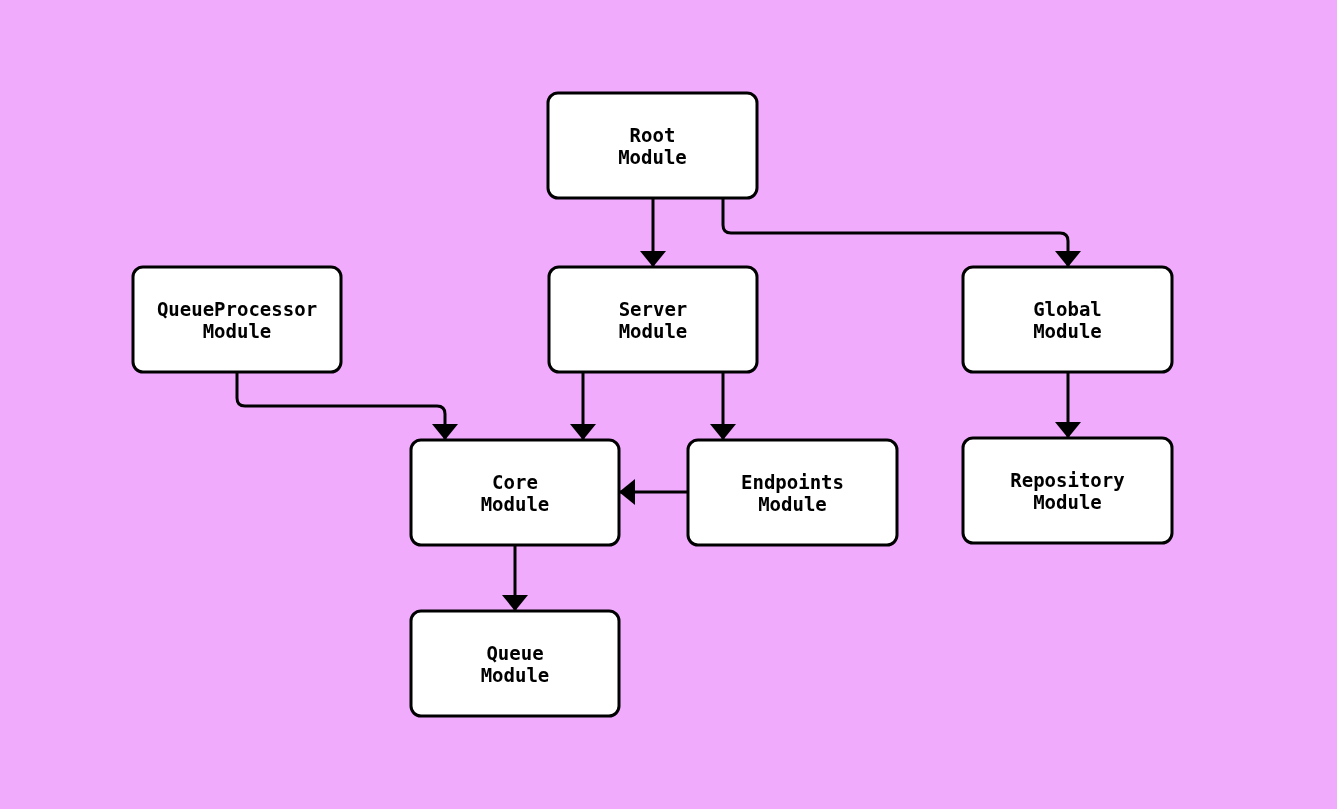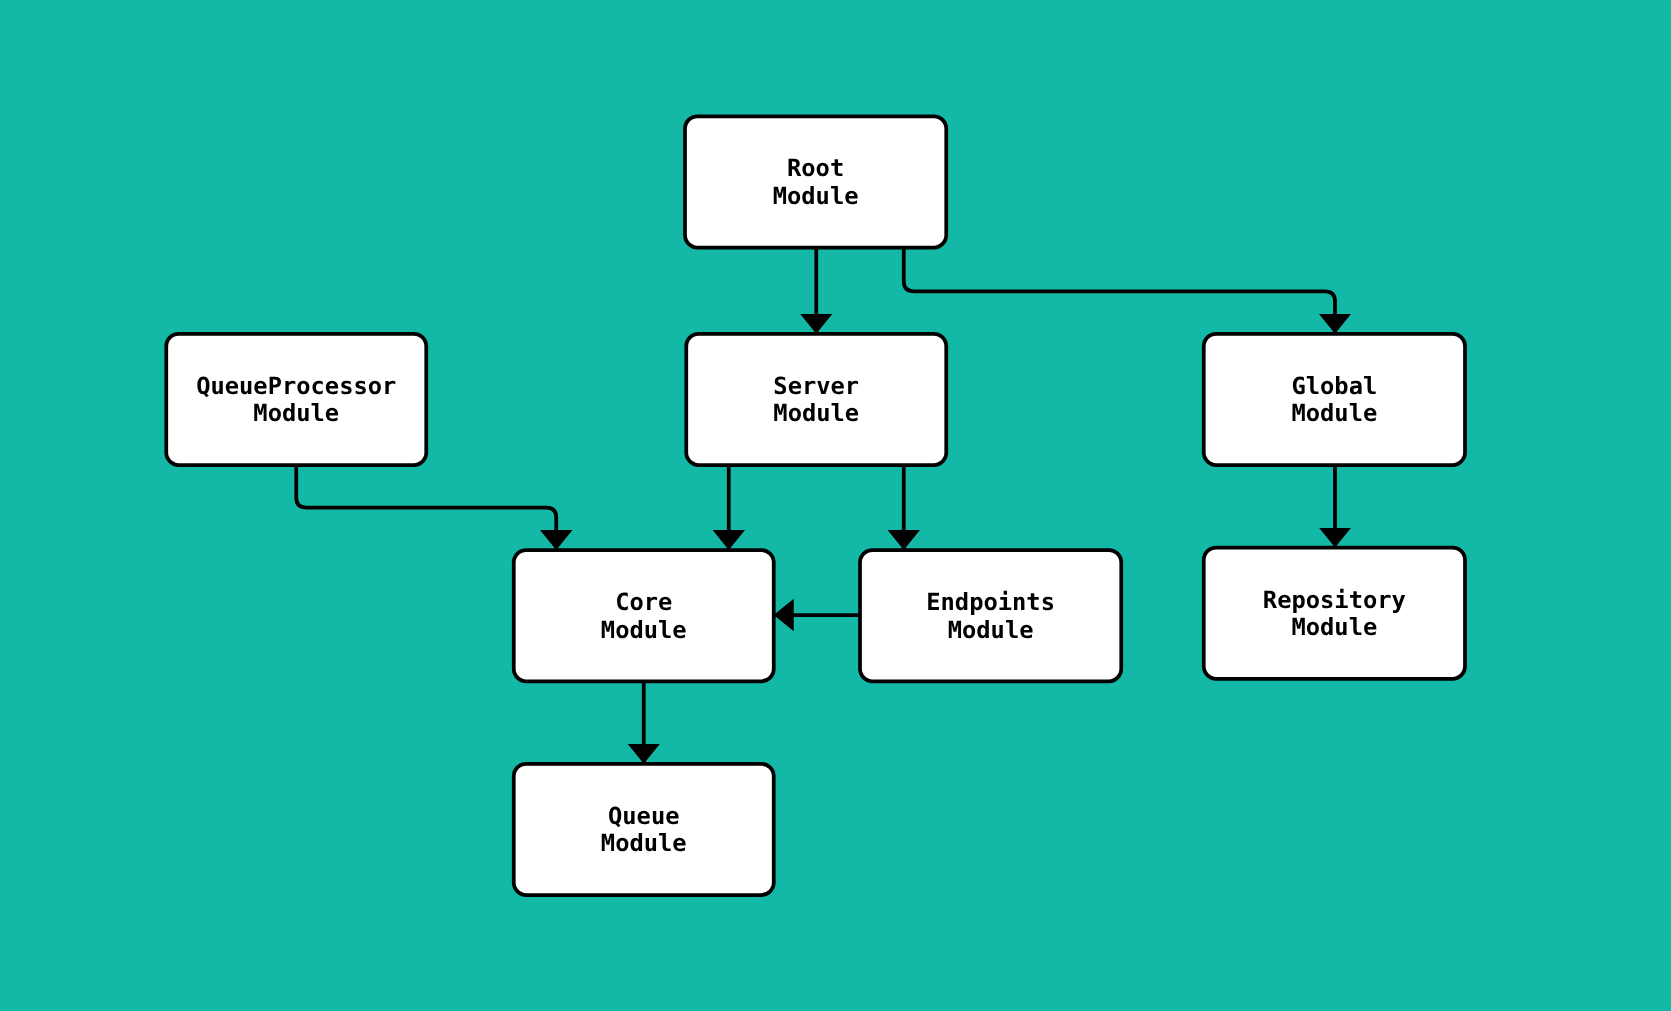--- a/index.html
+++ b/index.html
@@ -4,21 +4,21 @@
 <style>
   html, body {
     margin: 0;
     padding: 0;
     background: #ffffff;
   }
   .canvas-wrap {
     position: relative;
     width: 1337px;
     height: 809px;
-    background: #14b8a6;
+    background: #f0abfc;
     overflow: hidden;
   }
   svg { display: block; }
   .node-rect {
     stroke-width: 3;
   }
   .edge-path {
     fill: none;
     stroke-width: 3;
     stroke-linecap: butt;

